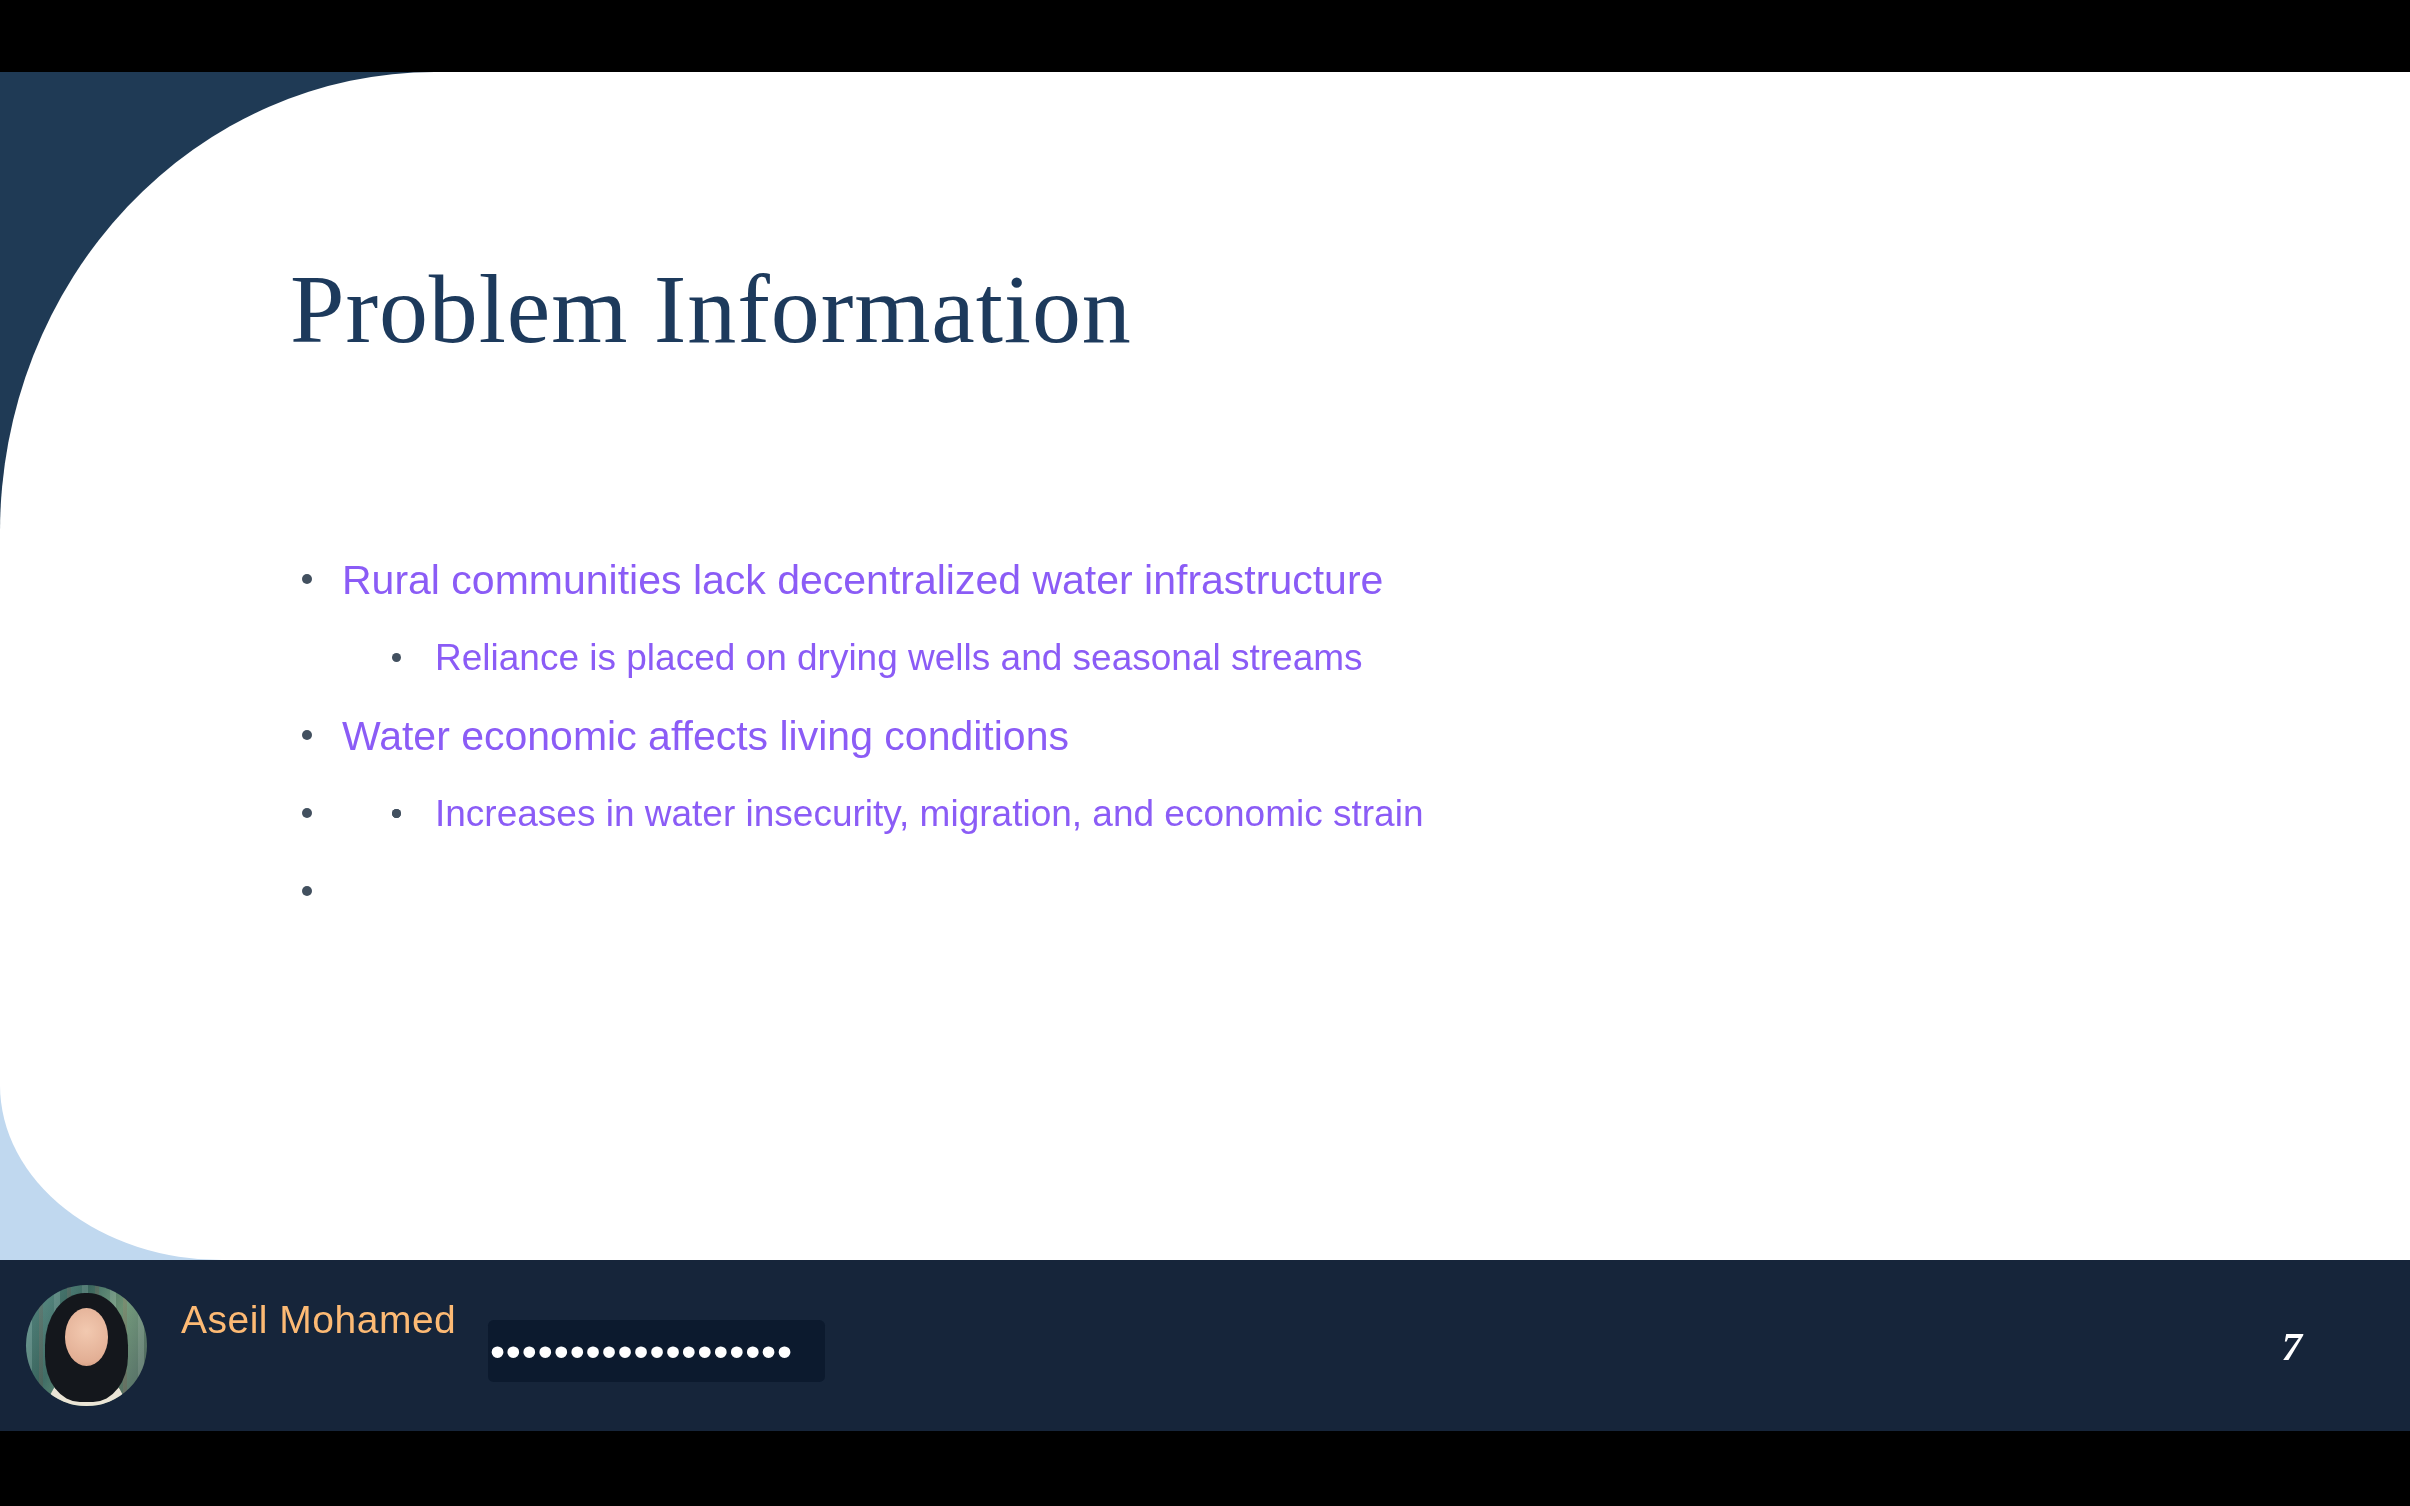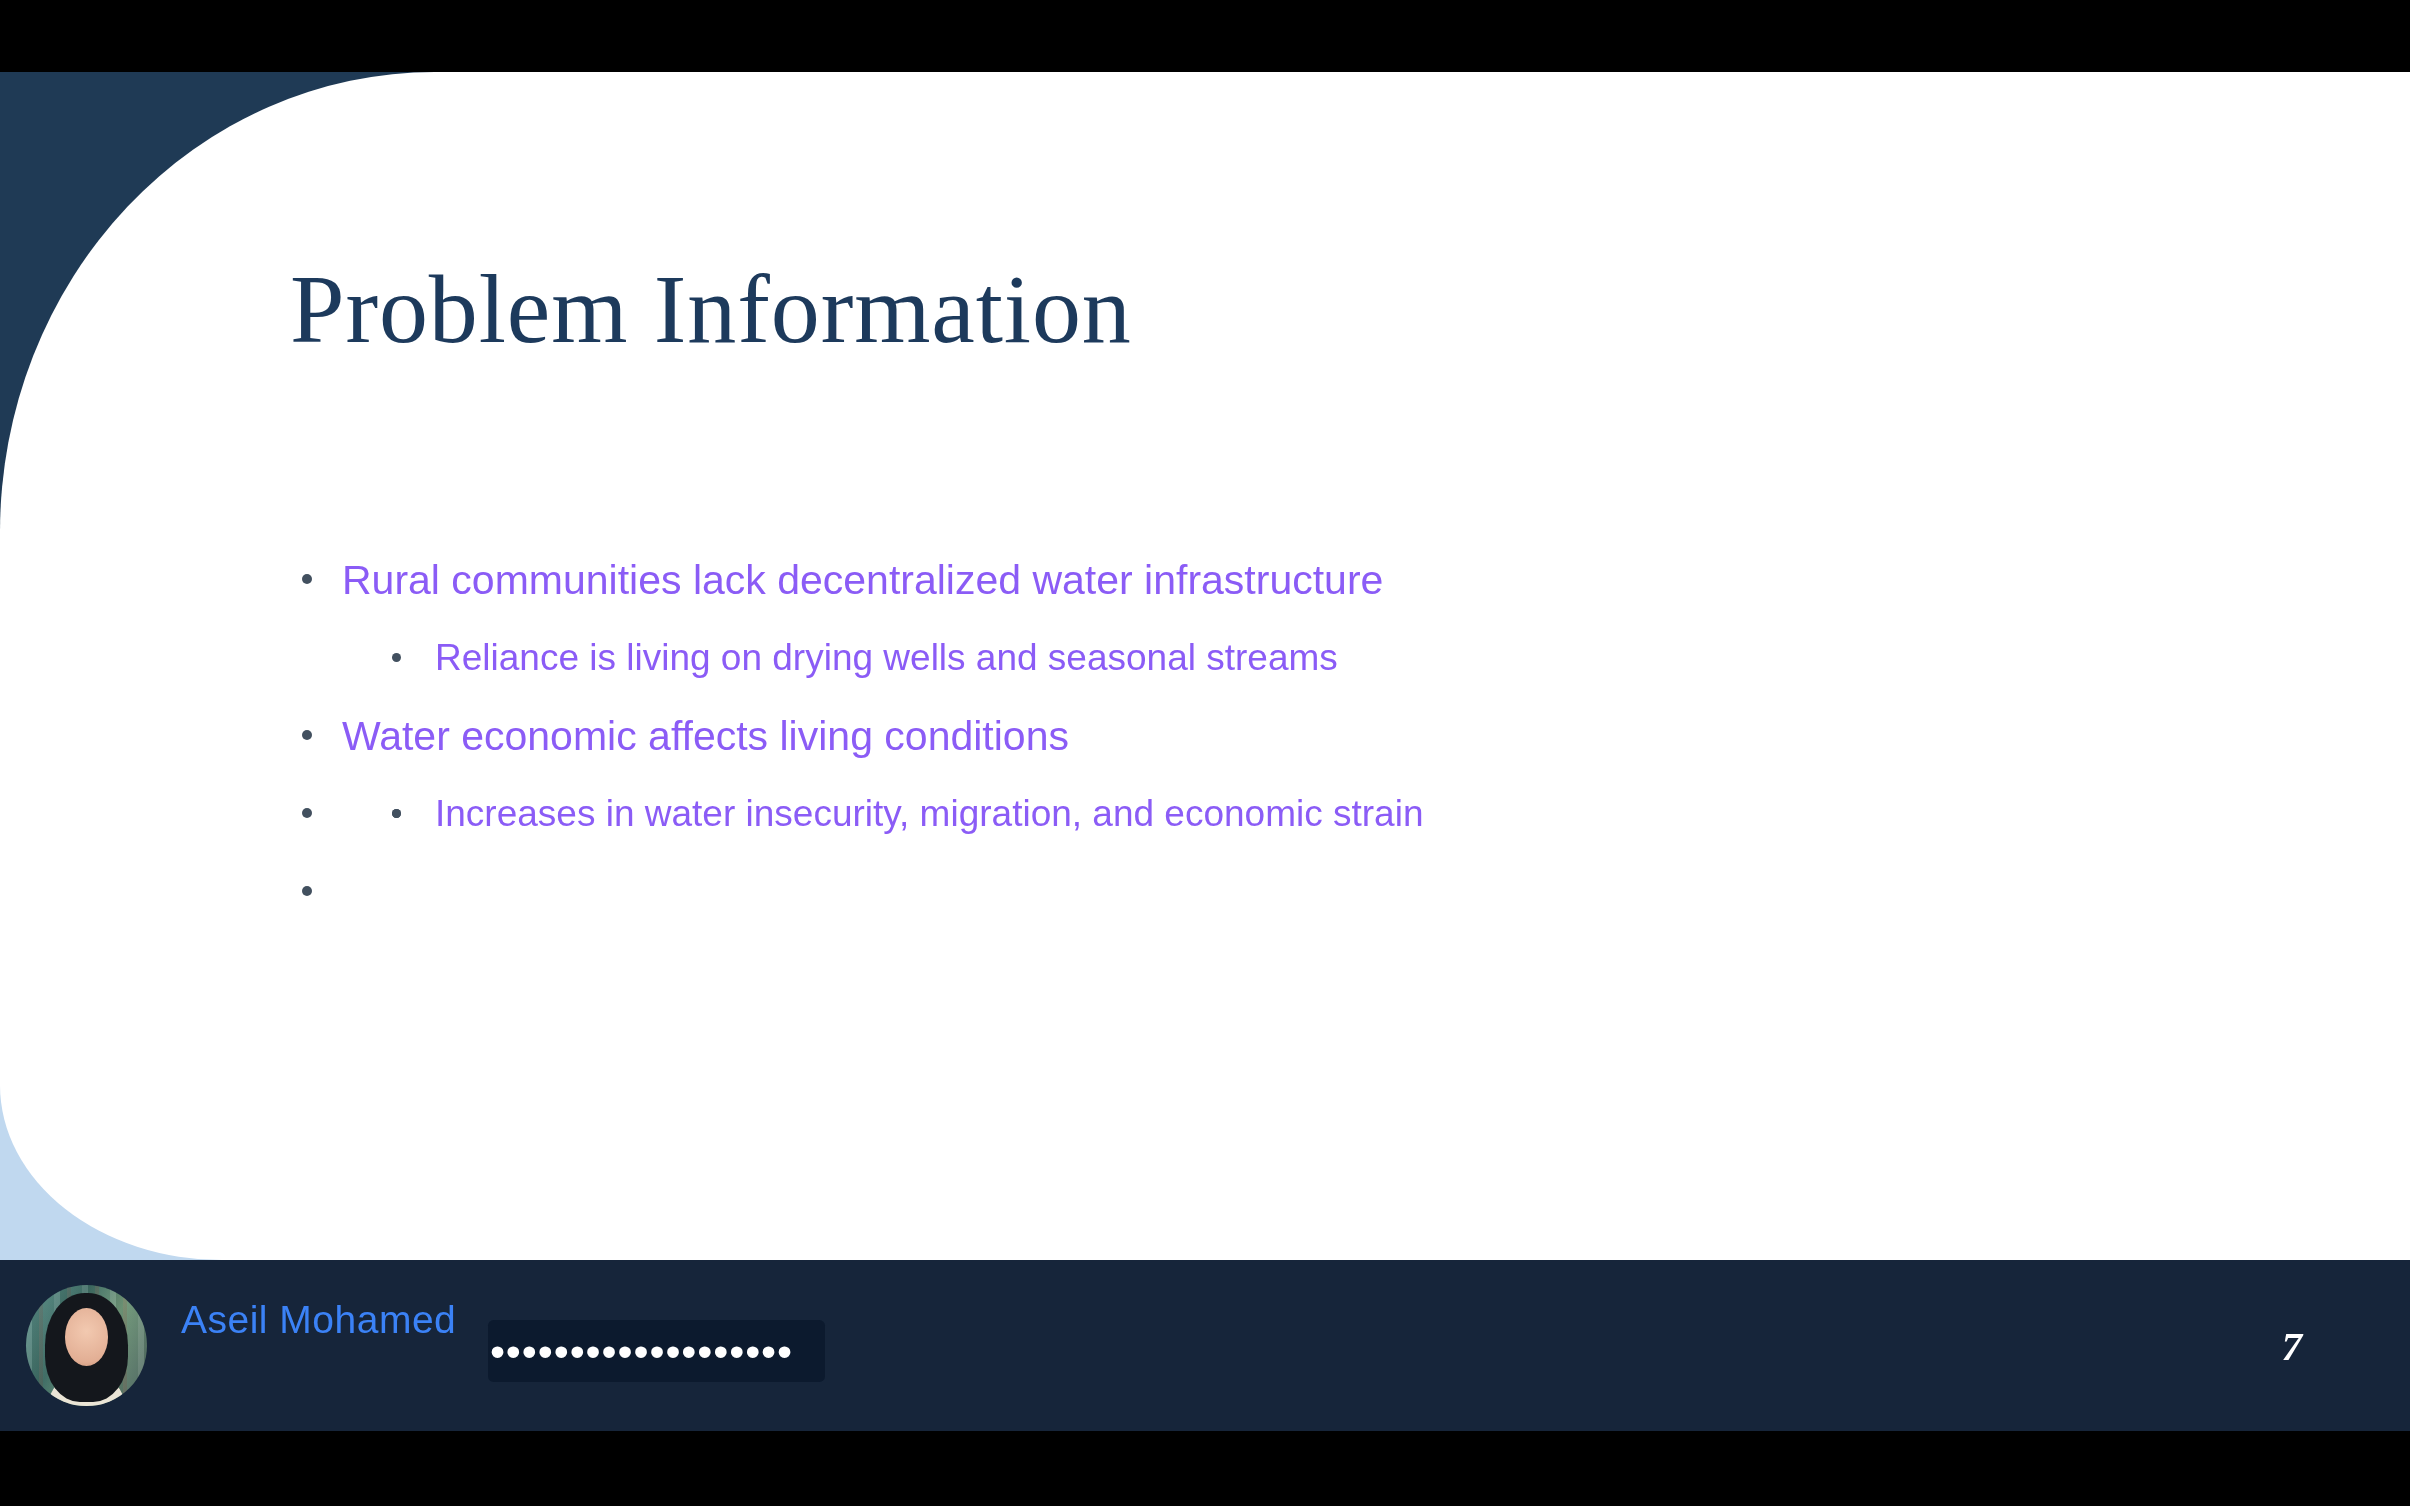--- a/index.html
+++ b/index.html
@@ -66,21 +66,21 @@
     border-radius:48% 48% 42% 42%; background:#14171c;
   }
   .avatar .face {
     position:absolute; left:39px; top:22.6px; width:43px; height:58px;
     border-radius:50%;
     background:radial-gradient(circle at 50% 40%, #f2c9b0 0%, #e2ae94 75%, #c99478 100%);
   }
   .name {
     position:absolute; left:181px; top:0; height:120px;
     display:flex; align-items:center;
-    font-size:39px; color:#3b82f6; letter-spacing:0.5px;
+    font-size:39px; color:#fdba74; letter-spacing:0.5px;
   }
   .chip {
     position:absolute; left:488px; top:60px; width:337px; height:62px;
     background:#0c1a2e; border-radius:5.6px;
     display:flex; align-items:center; overflow:hidden;
     padding-left:1.9px; box-sizing:border-box;
   }
   .chip .dots {
     font-size:43px; line-height:62px; color:#ffffff;
     letter-spacing:0.9px; white-space:nowrap;
@@ -102,21 +102,21 @@
     <div class="slide">
       <h1 class="title">Problem Information</h1>
 
       <div class="bullets">
         <div class="row l1">
           <span class="dot"></span>
           <span class="txt">Rural communities lack decentralized water infrastructure</span>
         </div>
         <div class="row l2">
           <span class="dot"></span>
-          <span class="txt">Reliance is living on drying wells and seasonal streams</span>
+          <span class="txt">Reliance is placed on drying wells and seasonal streams</span>
         </div>
         <div class="row l1">
           <span class="dot"></span>
           <span class="txt">Water economic affects living conditions</span>
         </div>
         <div class="row l2">
           <span class="dot"></span>
         </div>
         <div class="row l1">
           <span class="dot"></span>

